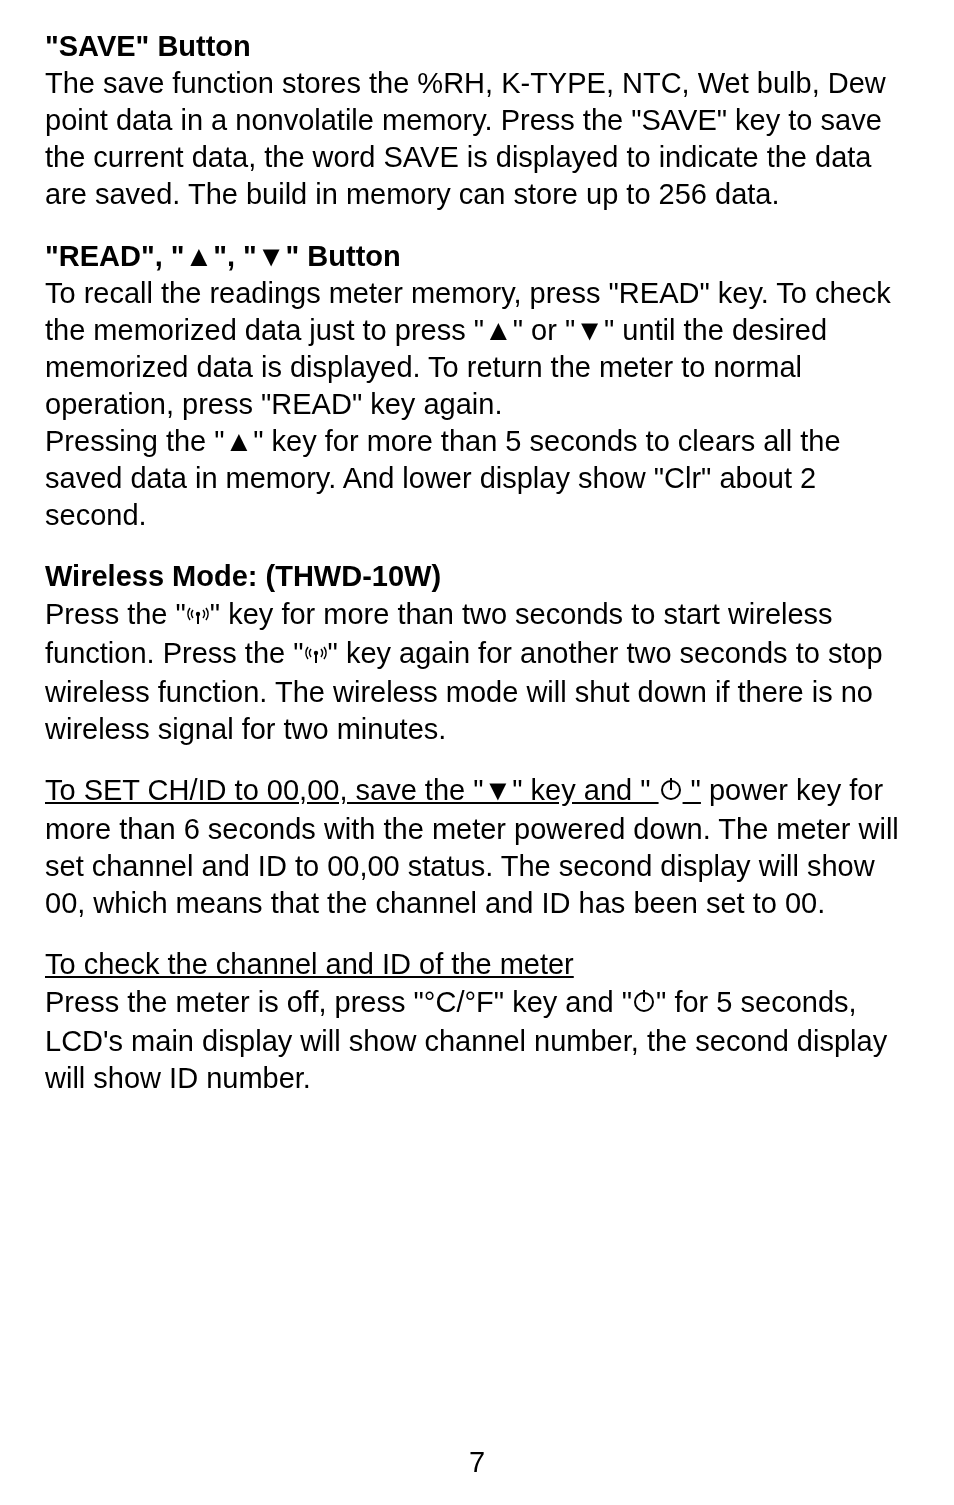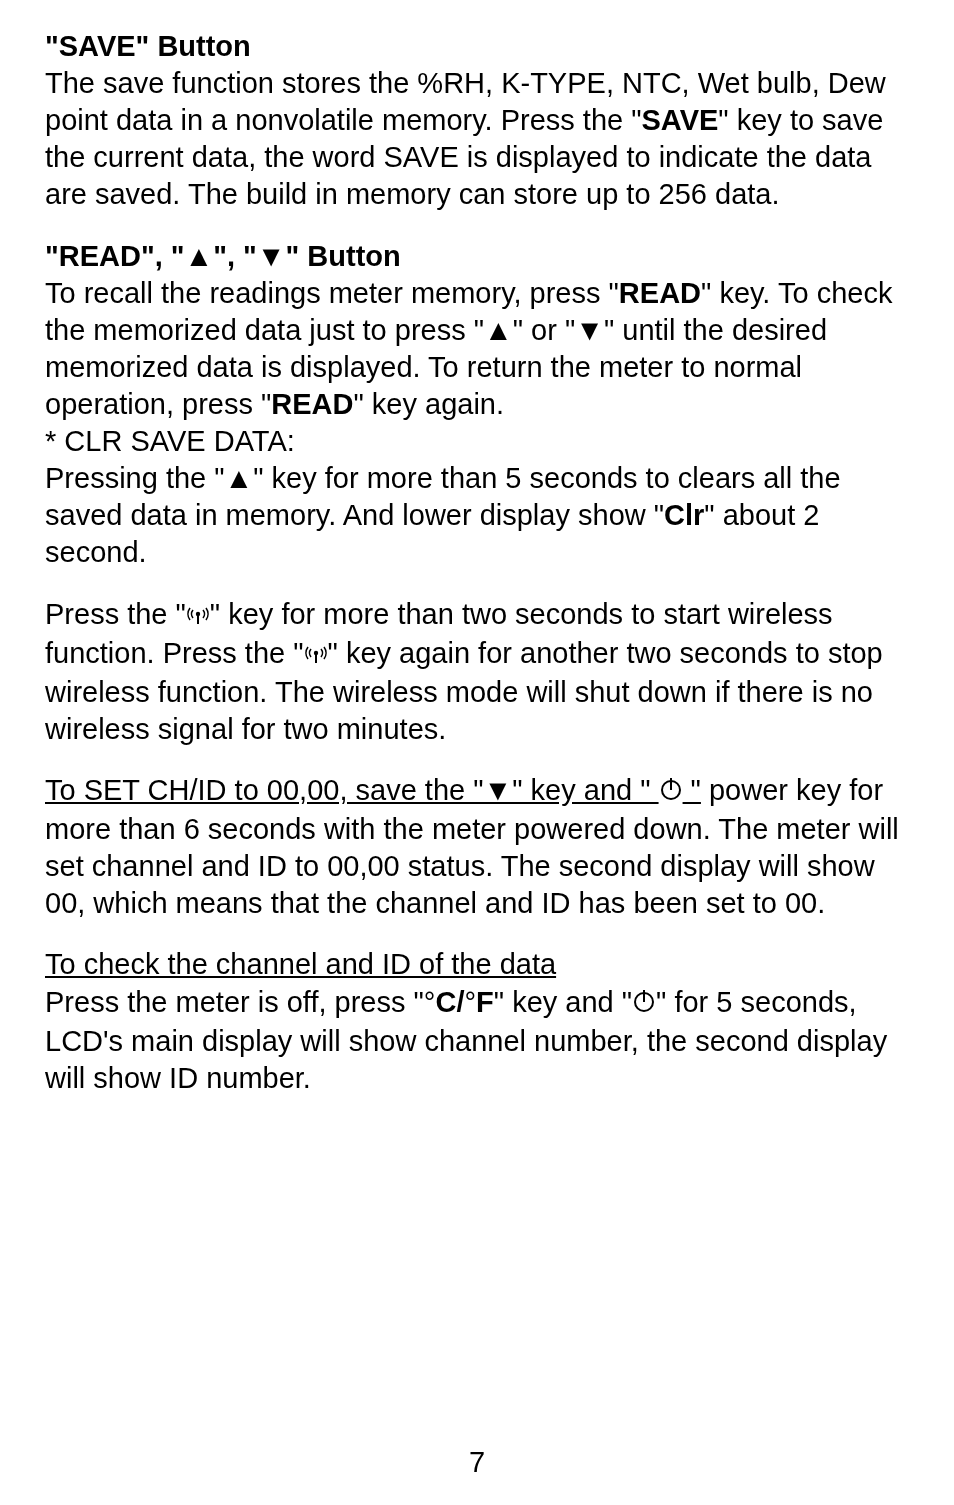--- a/index.html
+++ b/index.html
@@ -23,21 +23,21 @@
     font-size: 29px;
     font-weight: bold;
     line-height: 1.28;
   }
   .body {
     font-size: 29px;
     font-weight: normal;
     line-height: 1.28;
   }
   .bold-inline {
-    font-weight: bold;
+    font-weight: normal;
   }
   .underline {
     text-decoration: underline;
   }
   .page-num {
     position: absolute;
     bottom: 26px;
     left: 0;
     right: 0;
     text-align: center;
@@ -58,27 +58,27 @@
     <div class="body">
       <span>The save function stores the %RH, K-TYPE, NTC, Wet bulb, Dew point data in a nonvolatile memory. Press the "</span><span class="bold-inline">SAVE</span><span>" key to save the current data, the word SAVE is displayed to indicate the data are saved. The build in memory can store up to 256 data.</span>
     </div>
   </div>
 
   <div class="section">
     <div class="heading">"READ", "▲", "▼" Button</div>
     <div class="body">
       <span>To recall the readings meter memory, press "</span><span class="bold-inline">READ</span><span>" key. To check the memorized data just to press "▲" or "▼" until the desired memorized data is displayed. To return the meter to normal operation, press "</span><span class="bold-inline">READ</span><span>" key again.</span>
     </div>
-    <div class="body">* CLR SAVE DATA:</div>
     <div class="body">
       <span>Pressing the "▲" key for more than 5 seconds to clears all the saved data in memory. And lower display show "</span><span class="bold-inline">Clr</span><span>" about 2 second.</span>
     </div>
   </div>
 
   <div class="section">
+    <div class="heading">Wireless Mode: (THWD-10W)</div>
     <div class="body">
       <span>Press the "</span><span class="icon-inline"><svg width="24" height="24" viewBox="0 0 24 24" fill="none" stroke="#000" stroke-width="1.6">
             <path d="M4 6 A10 10 0 0 0 4 18"></path>
             <path d="M7 8 A6.2 6.2 0 0 0 7 16"></path>
             <circle cx="12" cy="12" r="2.2" fill="#000" stroke="none"></circle>
             <path d="M12 14 L12 22" stroke-width="2"></path>
             <path d="M17 8 A6.2 6.2 0 0 1 17 16"></path>
             <path d="M20 6 A10 10 0 0 1 20 18"></path>
           </svg></span><span>" key for more than two seconds to start wireless function. Press the "</span><span class="icon-inline"><svg width="24" height="24" viewBox="0 0 24 24" fill="none" stroke="#000" stroke-width="1.6">
             <path d="M4 6 A10 10 0 0 0 4 18"></path>
@@ -96,21 +96,21 @@
       <span class="underline"><span>To SET CH/ID to 00,00, save the "▼" key and " </span><span class="icon-inline"><svg width="24" height="26" viewBox="0 0 24 26" fill="none" stroke="#000" stroke-width="2">
               <circle cx="12" cy="14" r="9"></circle>
               <line x1="12" y1="2" x2="12" y2="14"></line>
             </svg></span><span> "</span></span>
       <span>power key for more than 6 seconds with the meter powered down. The meter will set channel and ID to 00,00 status. The second display will show 00, which means that the channel and ID has been set to 00.</span>
     </div>
   </div>
 
   <div class="section">
     <div class="body">
-      <span class="underline">To check the channel and ID of the data</span><br>
+      <span class="underline">To check the channel and ID of the meter</span><br>
       <span>Press the meter is off, press "°</span><span class="bold-inline">C/</span><span>°</span><span class="bold-inline">F</span><span>" key and "</span><span class="icon-inline"><svg width="24" height="26" viewBox="0 0 24 26" fill="none" stroke="#000" stroke-width="2">
             <circle cx="12" cy="14" r="9"></circle>
             <line x1="12" y1="2" x2="12" y2="14"></line>
           </svg></span><span>" for 5 seconds, LCD's main display will show channel number, the second display will show ID number.</span>
     </div>
   </div>
 
   <div class="page-num">7</div>
 </div>
 

